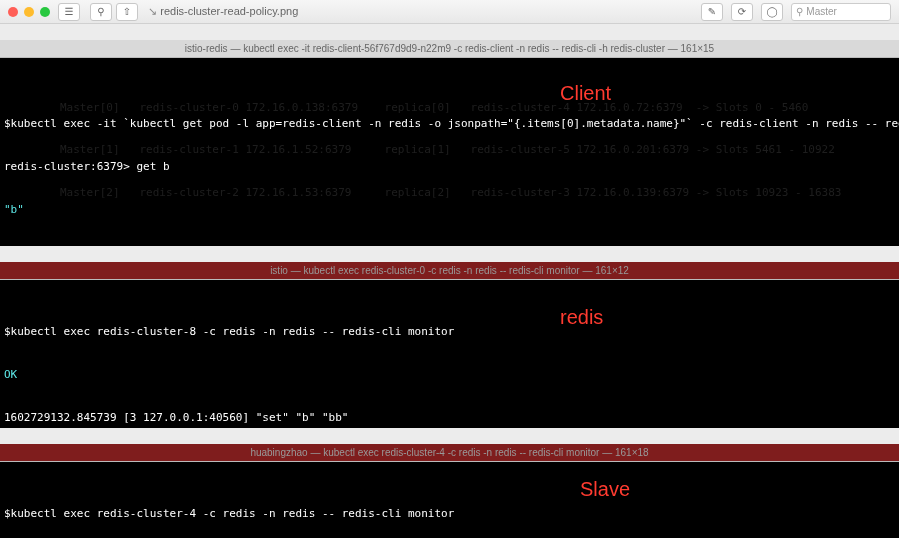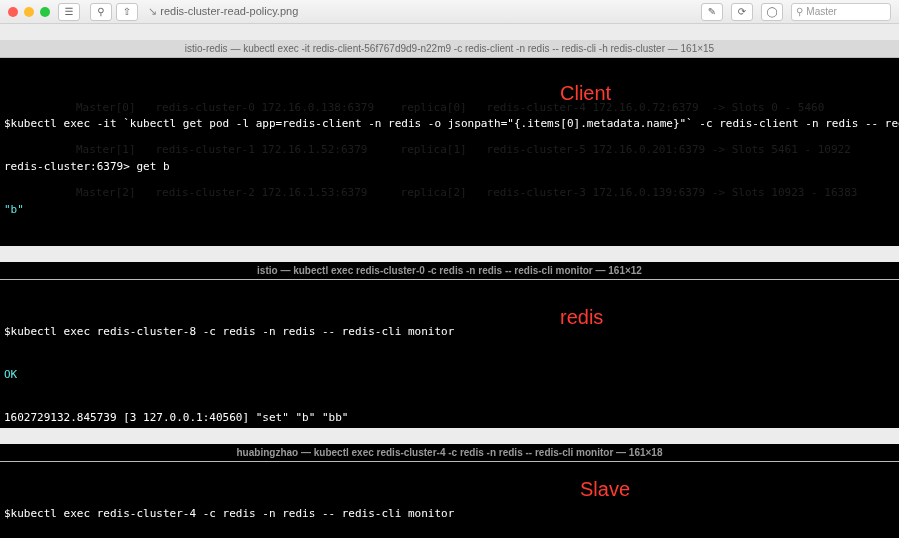--- a/index.html
+++ b/index.html
@@ -82,23 +82,22 @@
       background: #d9d9d9;
       display: flex;
       align-items: center;
       justify-content: center;
       font-size: 10px;
       color: #666;
       border-bottom: 1px solid #bbb;
       margin-top: 16px;
     }
     .tabbar.inactive {
-      background: #000000;
+      background: #7f1d1d;
       color: #999;
-      font-weight: bold;
     }
     .term {
       background: #000;
       color: #ddd;
       font-family: "Menlo", "Monaco", monospace;
       font-size: 11px;
       line-height: 1.3;
       padding: 2px 4px;
       white-space: pre;
       position: relative;
@@ -110,21 +109,21 @@
       position: absolute;
       color: #ff3b30;
       font-size: 20px;
       font-family: -apple-system, sans-serif;
       font-weight: 400;
     }
     .ghost-bg {
       position: absolute;
       color: #555;
       font-size: 11px;
-      left: 76px;
+      left: 60px;
       top: 14px;
       opacity: 0.35;
     }
   </style>
 </head>
 <body>
 
 <div class="titlebar">
   <div class="traffic">
     <div class="dot red"></div>

